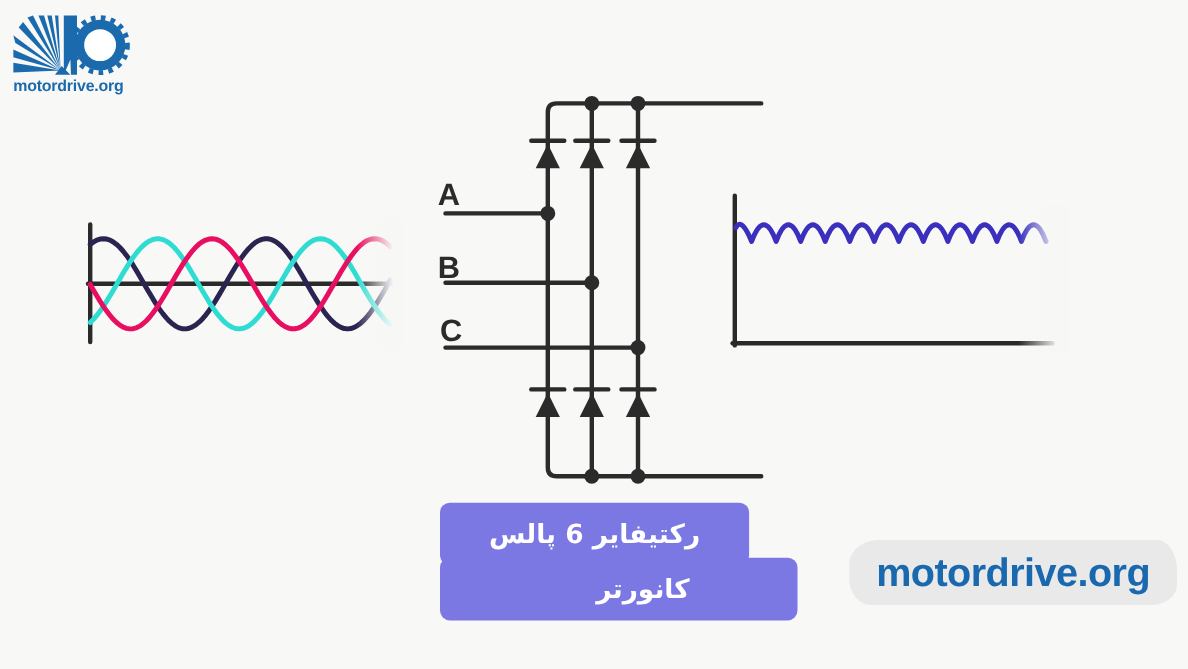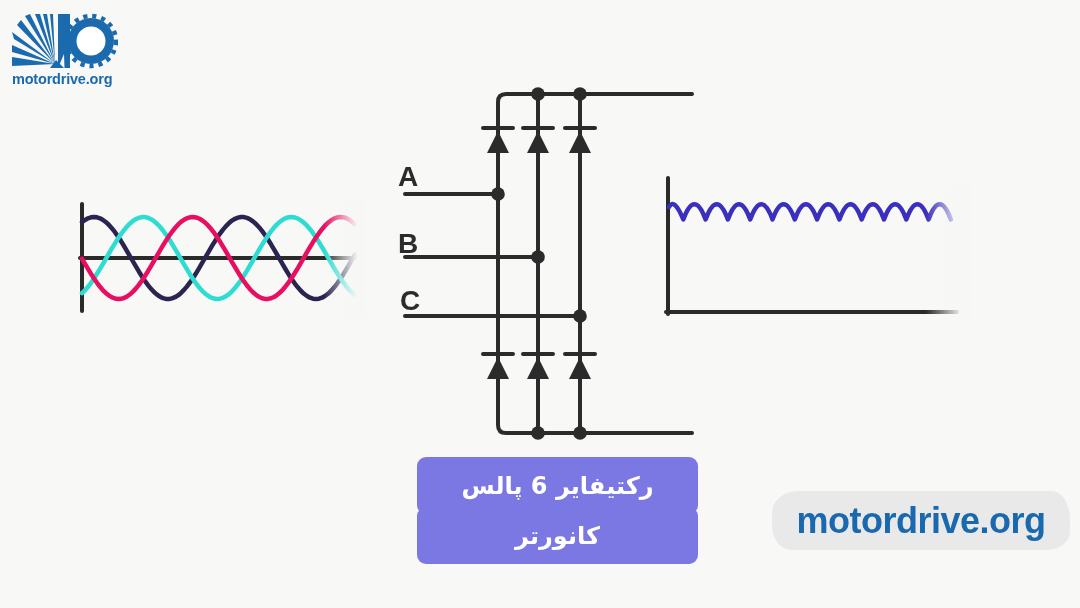--- a/index.html
+++ b/index.html
@@ -24,23 +24,23 @@
   
   .phase-label{position:absolute;font-size:28px;line-height:1;font-weight:600;color:#2b2b2b;
                font-family:"Liberation Sans",sans-serif;}
   .label-a{left:398px;top:163px;}
   .label-b{left:398px;top:230px;}
   .label-c{left:400px;top:287px;}
 
   
   .badge{position:absolute;left:400px;width:281px;height:57px;border-radius:9px;
          display:flex;align-items:center;justify-content:center;
-         color:#fff;font-family:"DejaVu Sans",sans-serif;font-weight:bold;font-size:24px;margin-left:17px;}
+         color:#fff;font-family:"DejaVu Sans",sans-serif;font-weight:bold;font-size:24px;}
   .badge-1{top:457px;}
-  .badge-2{top:507px;}
+  .badge-2{top:507px;padding-left:44px;}
 
   
   .watermark{position:absolute;left:772px;top:491px;width:298px;height:59px;
              border-radius:26px 18px 24px 20px / 22px 28px 18px 24px;
              display:flex;align-items:center;justify-content:center;}
   .watermark span{font-family:"Liberation Sans",sans-serif;font-weight:bold;font-size:36px;
                   letter-spacing:-0.5px;}
 </style>
 </head>
 <body>

